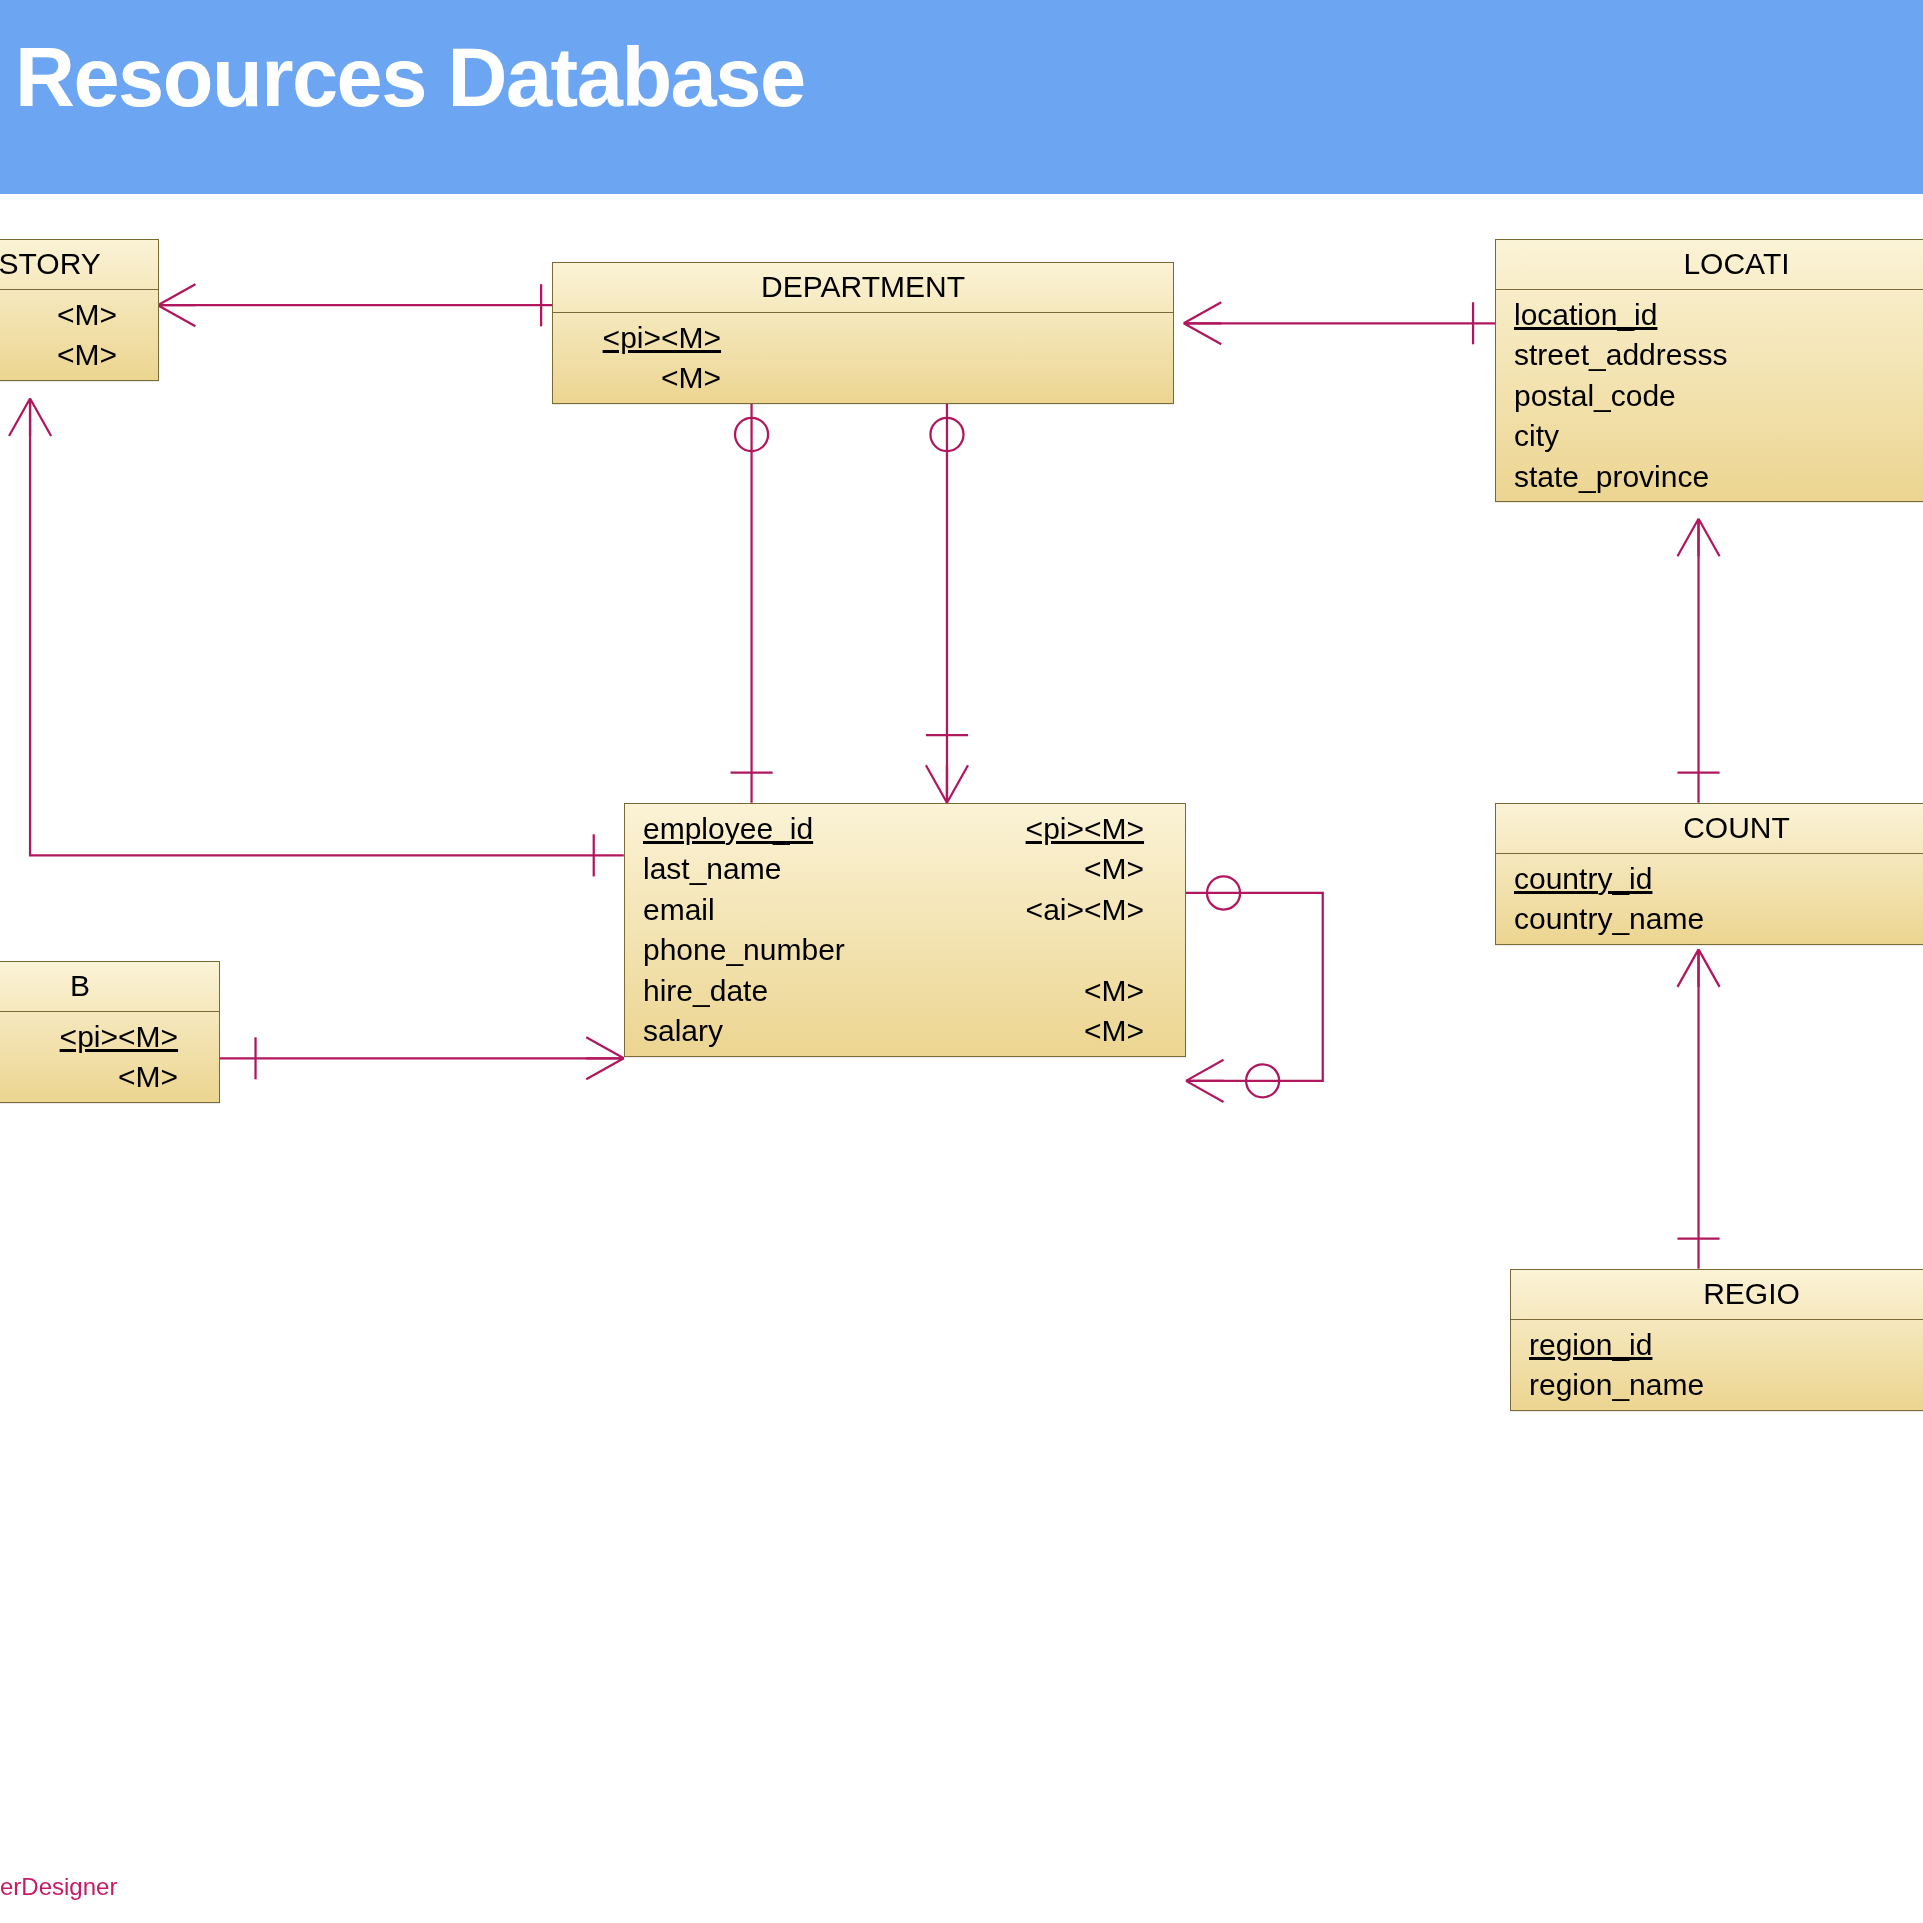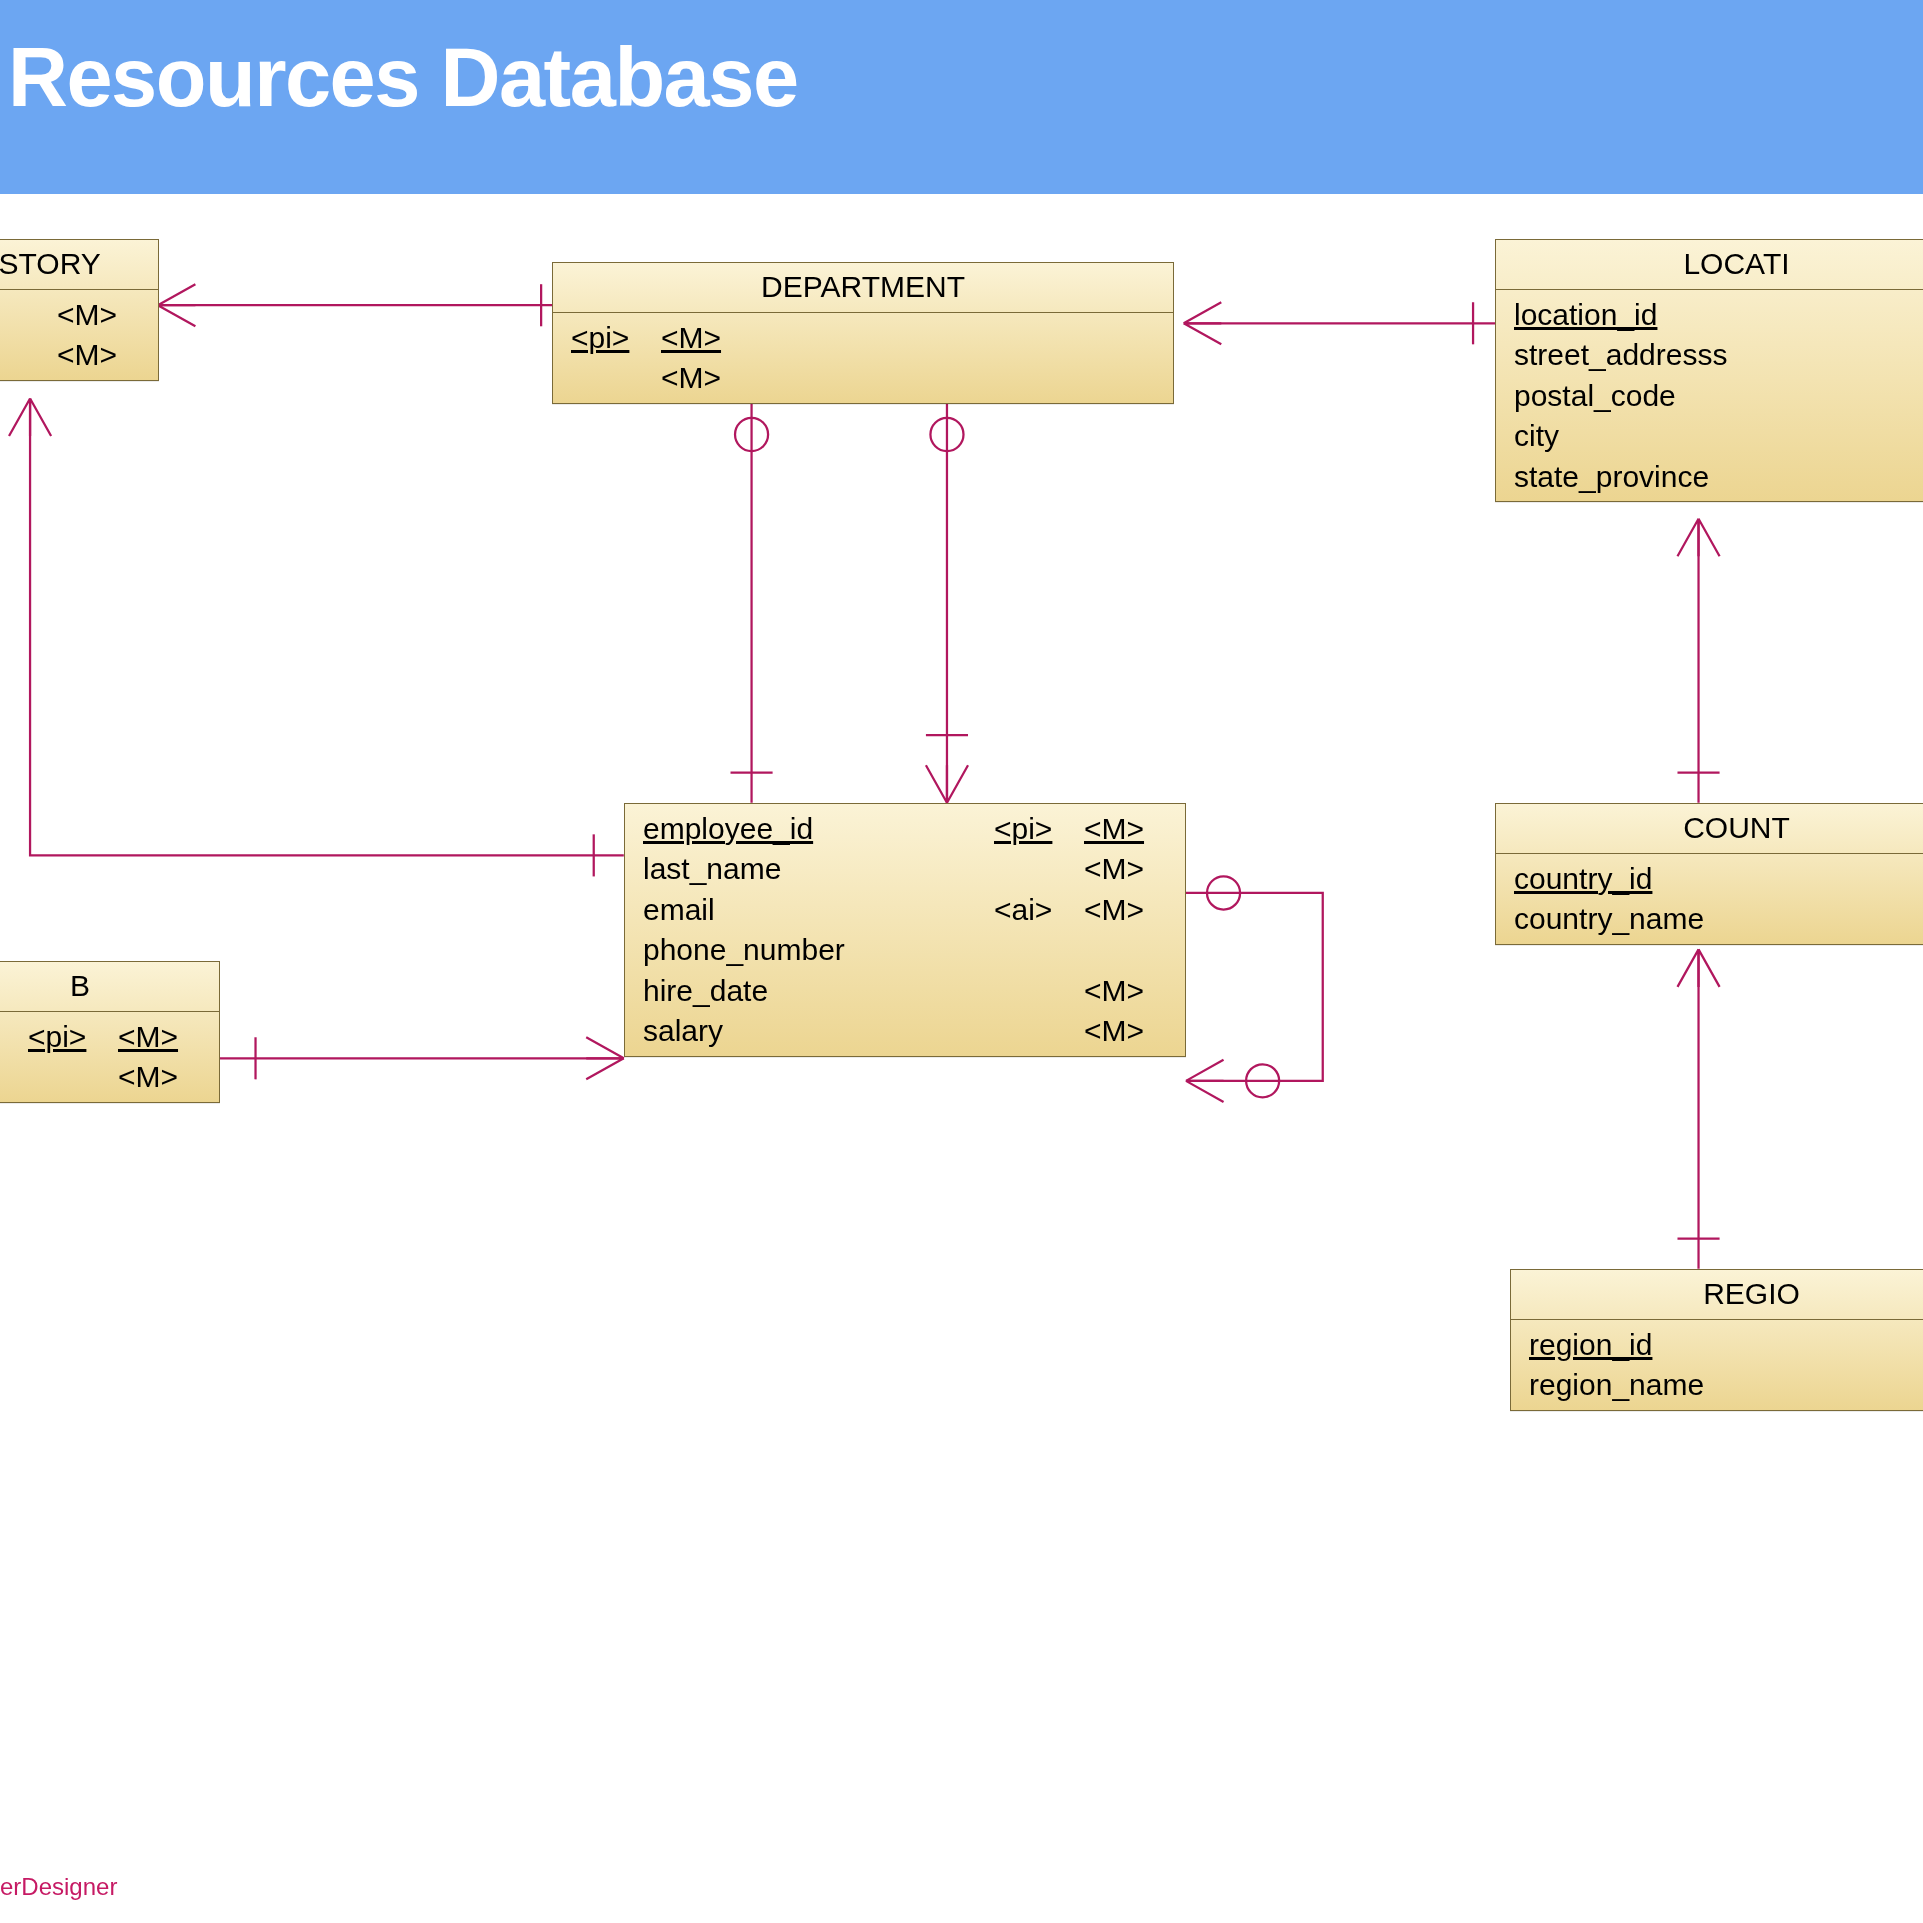--- a/index.html
+++ b/index.html
@@ -1,17 +1,17 @@
 <!DOCTYPE html>
 <html style="font-size:12px"><head>
 <meta charset="utf-8">
 <style>
   html,body{margin:0;padding:0;width:1924px;height:1924px;background:#fff;font-family:Arial,Helvetica,sans-serif;}
   .header{background:#6ca6f2;color:#fff;padding:30px 0 45px 0;}
-  .header h1{margin:0;font-size:83px;font-weight:800;padding-left:8px;letter-spacing:-1.5px;}
+  .header h1{margin:0;font-size:83px;font-weight:800;padding-left:15px;letter-spacing:-1.5px;}
   .header .sub{font-size:45px;font-weight:400;margin-top:22.5px;}
   .canvas{position:relative;width:100%;height:1428px;}
   
   .entity{
     position:absolute;
     border:1.5px solid #7a6a38;
     background:linear-gradient(#fbf3d6,#ecd591);
     font-size:30px;
     box-shadow:0 0.8px 0 rgba(0,0,0,.1);
   }
@@ -22,21 +22,21 @@
     font-weight:400;
   }
   .entity .rows{padding:4.5px 0;}
   .entity .row{
     display:flex;
     padding:1.5px 18px;
     line-height:1.25;
     white-space:nowrap;
   }
   .entity .row .name{flex:1;}
-  .entity .row .pi{width:90px;text-align:left;}
+  .entity .row .pi{width:90px;text-align:right;}
   .entity .row .m{width:83px;text-align:left;}
   .u{text-decoration:underline;}
   svg.rel{position:absolute;top:0;left:0;width:100%;height:100%;pointer-events:none;}
   svg.rel *{stroke:#b1175e;fill:none;stroke-width:3;}
   .footer{position:absolute;left:0;bottom:22.5px;font-size:24px;color:#c61a64;font-weight:400;}
 </style>
 </head>
 <body>
 
 <div class="header">

